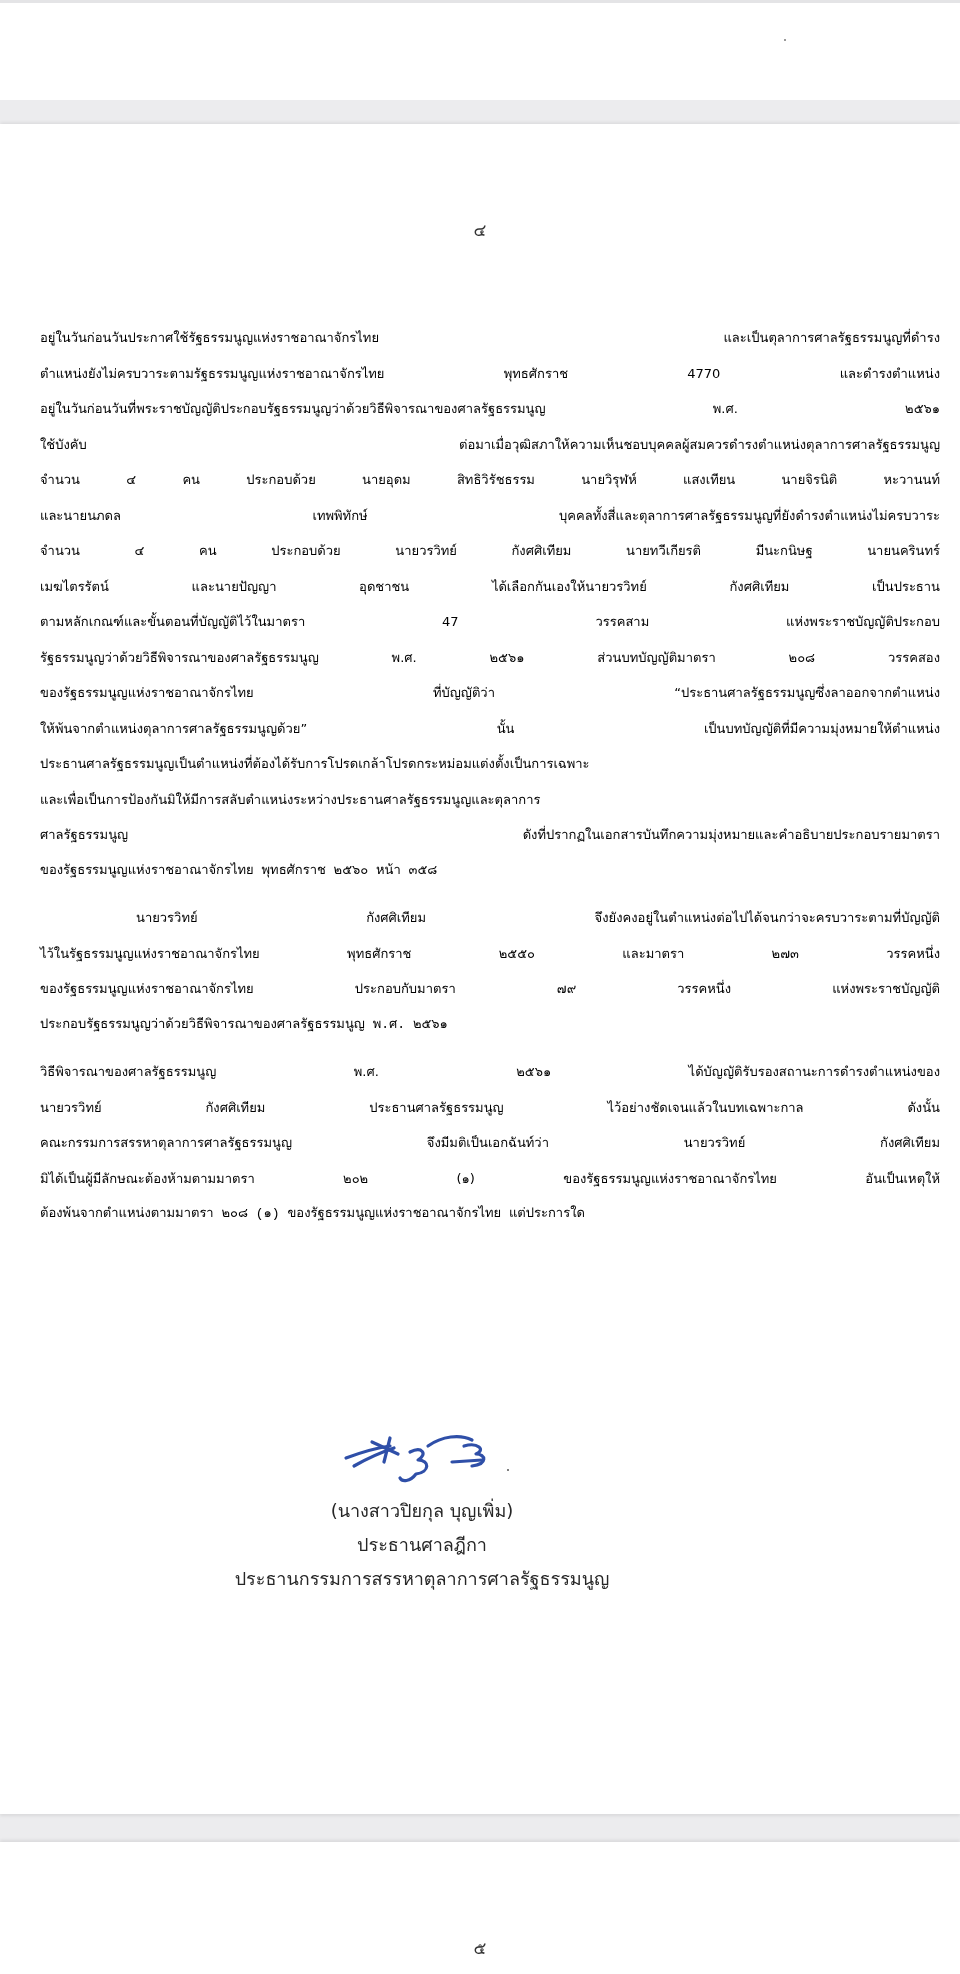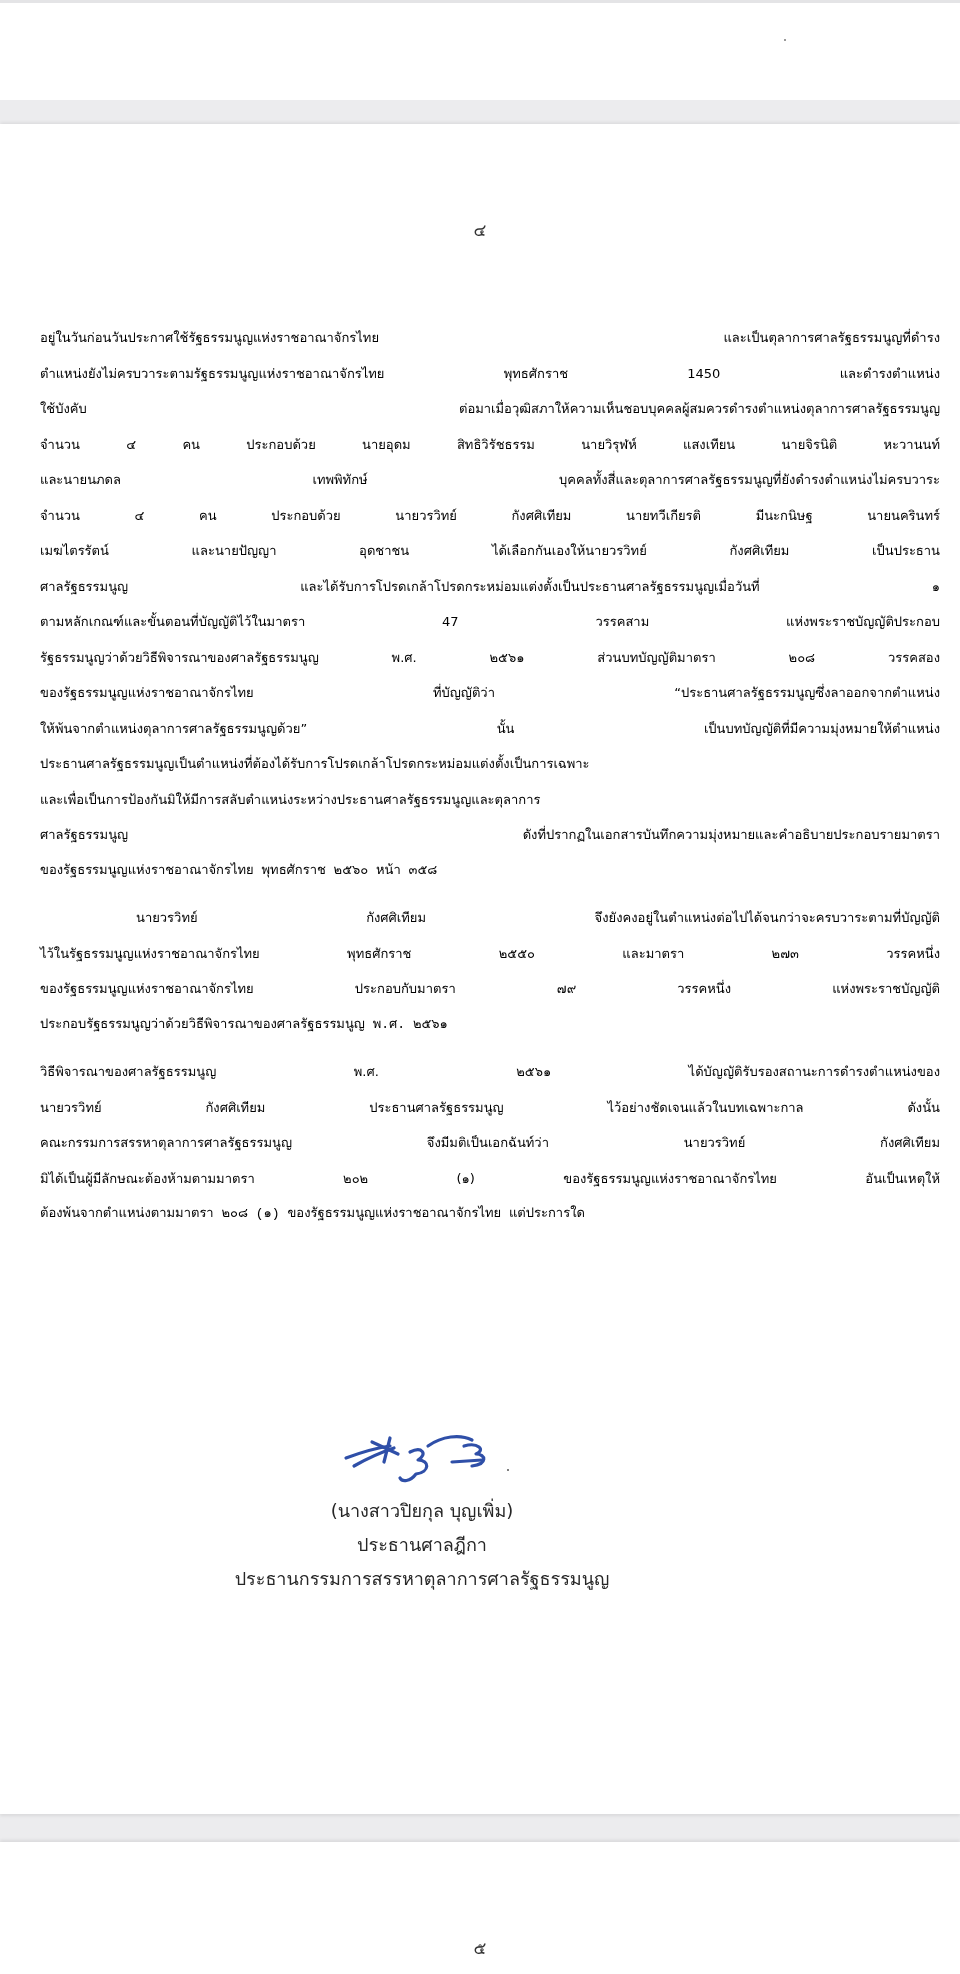--- a/index.html
+++ b/index.html
@@ -102,27 +102,27 @@
 <div class="page page-top">
   <span class="stray-dot"></span>
 </div>
 
 <div class="page page-main">
   <div class="page-number">๔</div>
 
   <div class="body-text">
     <div>
       <span class="line">อยู่ในวันก่อนวันประกาศใช้รัฐธรรมนูญแห่งราชอาณาจักรไทย  และเป็นตุลาการศาลรัฐธรรมนูญที่ดำรง</span>
-      <span class="line">ตำแหน่งยังไม่ครบวาระตามรัฐธรรมนูญแห่งราชอาณาจักรไทย  พุทธศักราช  1450  และดำรงตำแหน่ง</span>
+      <span class="line">ตำแหน่งยังไม่ครบวาระตามรัฐธรรมนูญแห่งราชอาณาจักรไทย  พุทธศักราช  4770  และดำรงตำแหน่ง</span>
+      <span class="line">อยู่ในวันก่อนวันที่พระราชบัญญัติประกอบรัฐธรรมนูญว่าด้วยวิธีพิจารณาของศาลรัฐธรรมนูญ  พ.ศ. ๒๕๖๑</span>
       <span class="line">ใช้บังคับ  ต่อมาเมื่อวุฒิสภาให้ความเห็นชอบบุคคลผู้สมควรดำรงตำแหน่งตุลาการศาลรัฐธรรมนูญ</span>
       <span class="line">จำนวน  ๔  คน  ประกอบด้วย  นายอุดม  สิทธิวิรัชธรรม  นายวิรุฬห์  แสงเทียน  นายจิรนิติ  หะวานนท์</span>
       <span class="line">และนายนภดล  เทพพิทักษ์  บุคคลทั้งสี่และตุลาการศาลรัฐธรรมนูญที่ยังดำรงตำแหน่งไม่ครบวาระ</span>
       <span class="line">จำนวน  ๔  คน  ประกอบด้วย  นายวรวิทย์  กังศศิเทียม  นายทวีเกียรติ  มีนะกนิษฐ  นายนครินทร์</span>
       <span class="line">เมฆไตรรัตน์  และนายปัญญา  อุดชาชน  ได้เลือกกันเองให้นายวรวิทย์  กังศศิเทียม  เป็นประธาน</span>
-      <span class="line">ศาลรัฐธรรมนูญ  และได้รับการโปรดเกล้าโปรดกระหม่อมแต่งตั้งเป็นประธานศาลรัฐธรรมนูญเมื่อวันที่  ๑</span>
       <span class="line">ตามหลักเกณฑ์และขั้นตอนที่บัญญัติไว้ในมาตรา  47  วรรคสาม  แห่งพระราชบัญญัติประกอบ</span>
       <span class="line">รัฐธรรมนูญว่าด้วยวิธีพิจารณาของศาลรัฐธรรมนูญ  พ.ศ. ๒๕๖๑  ส่วนบทบัญญัติมาตรา  ๒๐๘  วรรคสอง</span>
       <span class="line">ของรัฐธรรมนูญแห่งราชอาณาจักรไทย  ที่บัญญัติว่า  “ประธานศาลรัฐธรรมนูญซึ่งลาออกจากตำแหน่ง</span>
       <span class="line">ให้พ้นจากตำแหน่งตุลาการศาลรัฐธรรมนูญด้วย”  นั้น  เป็นบทบัญญัติที่มีความมุ่งหมายให้ตำแหน่ง</span>
       <span class="line">ประธานศาลรัฐธรรมนูญเป็นตำแหน่งที่ต้องได้รับการโปรดเกล้าโปรดกระหม่อมแต่งตั้งเป็นการเฉพาะ</span>
       <span class="line">และเพื่อเป็นการป้องกันมิให้มีการสลับตำแหน่งระหว่างประธานศาลรัฐธรรมนูญและตุลาการ</span>
       <span class="line">ศาลรัฐธรรมนูญ  ดังที่ปรากฏในเอกสารบันทึกความมุ่งหมายและคำอธิบายประกอบรายมาตรา</span>
       <span class="line last">ของรัฐธรรมนูญแห่งราชอาณาจักรไทย  พุทธศักราช  ๒๕๖๐  หน้า  ๓๕๘</span>
     </div>
     <div class="para-gap"></div>

